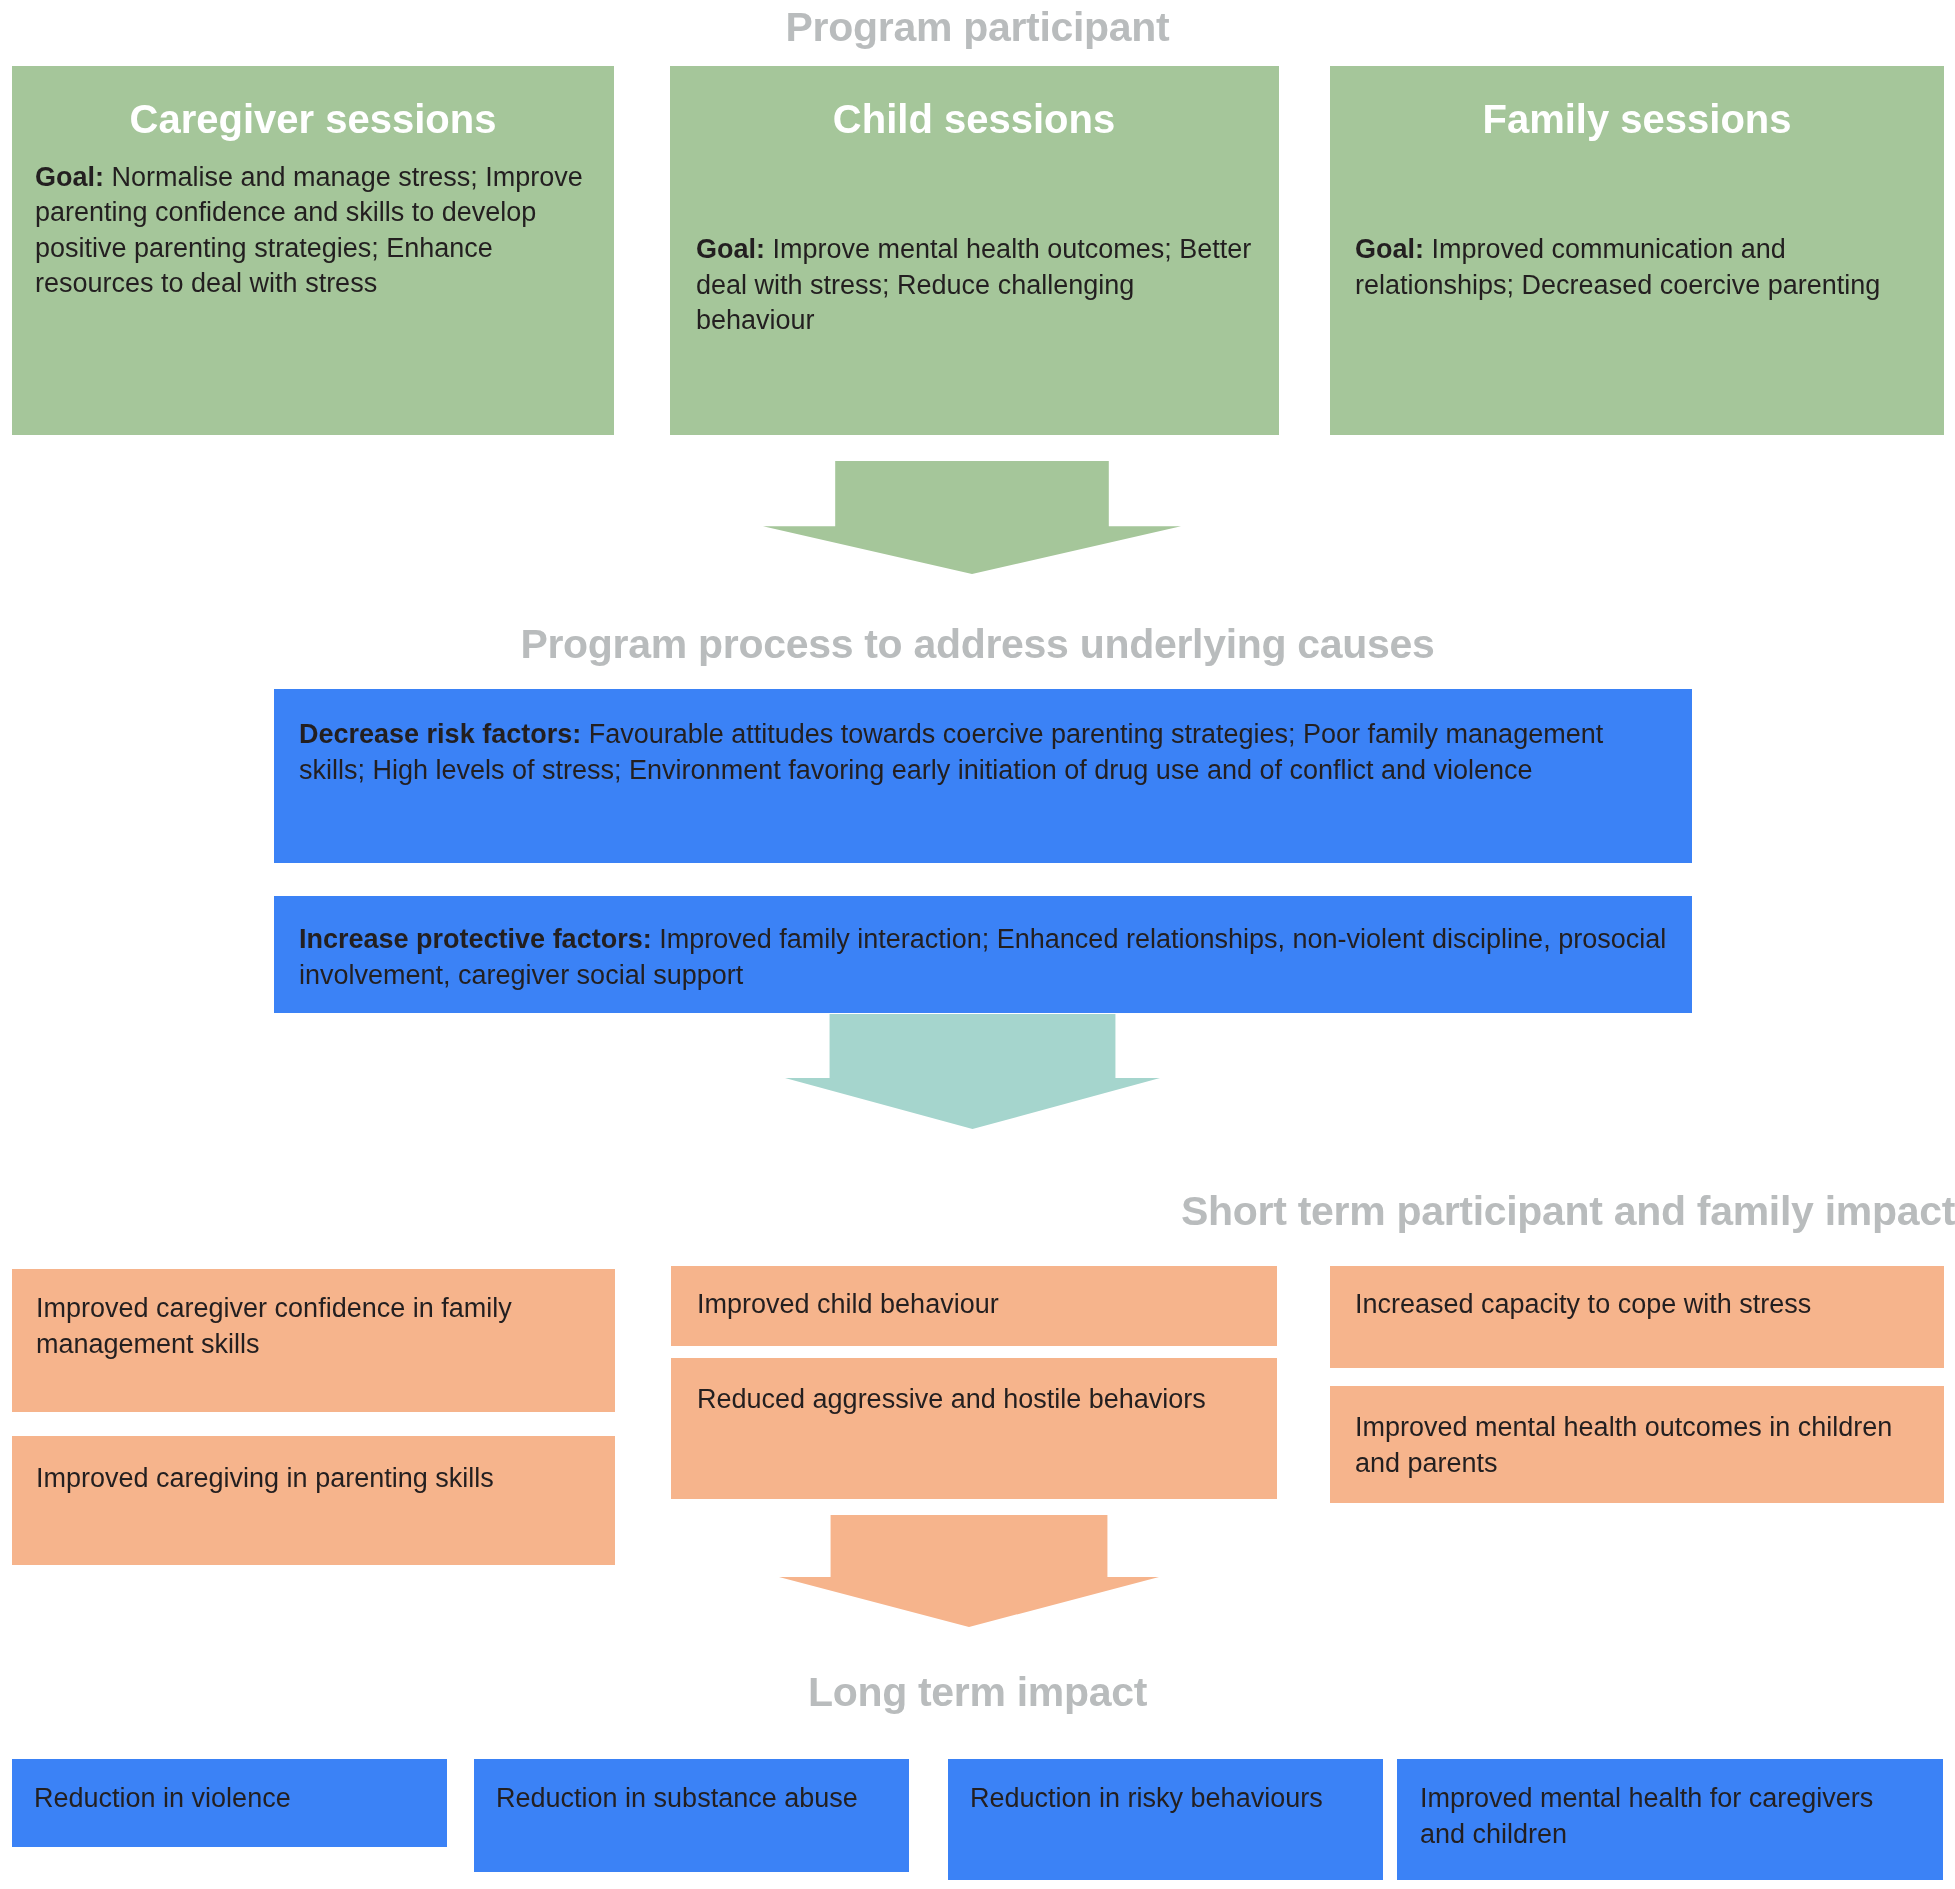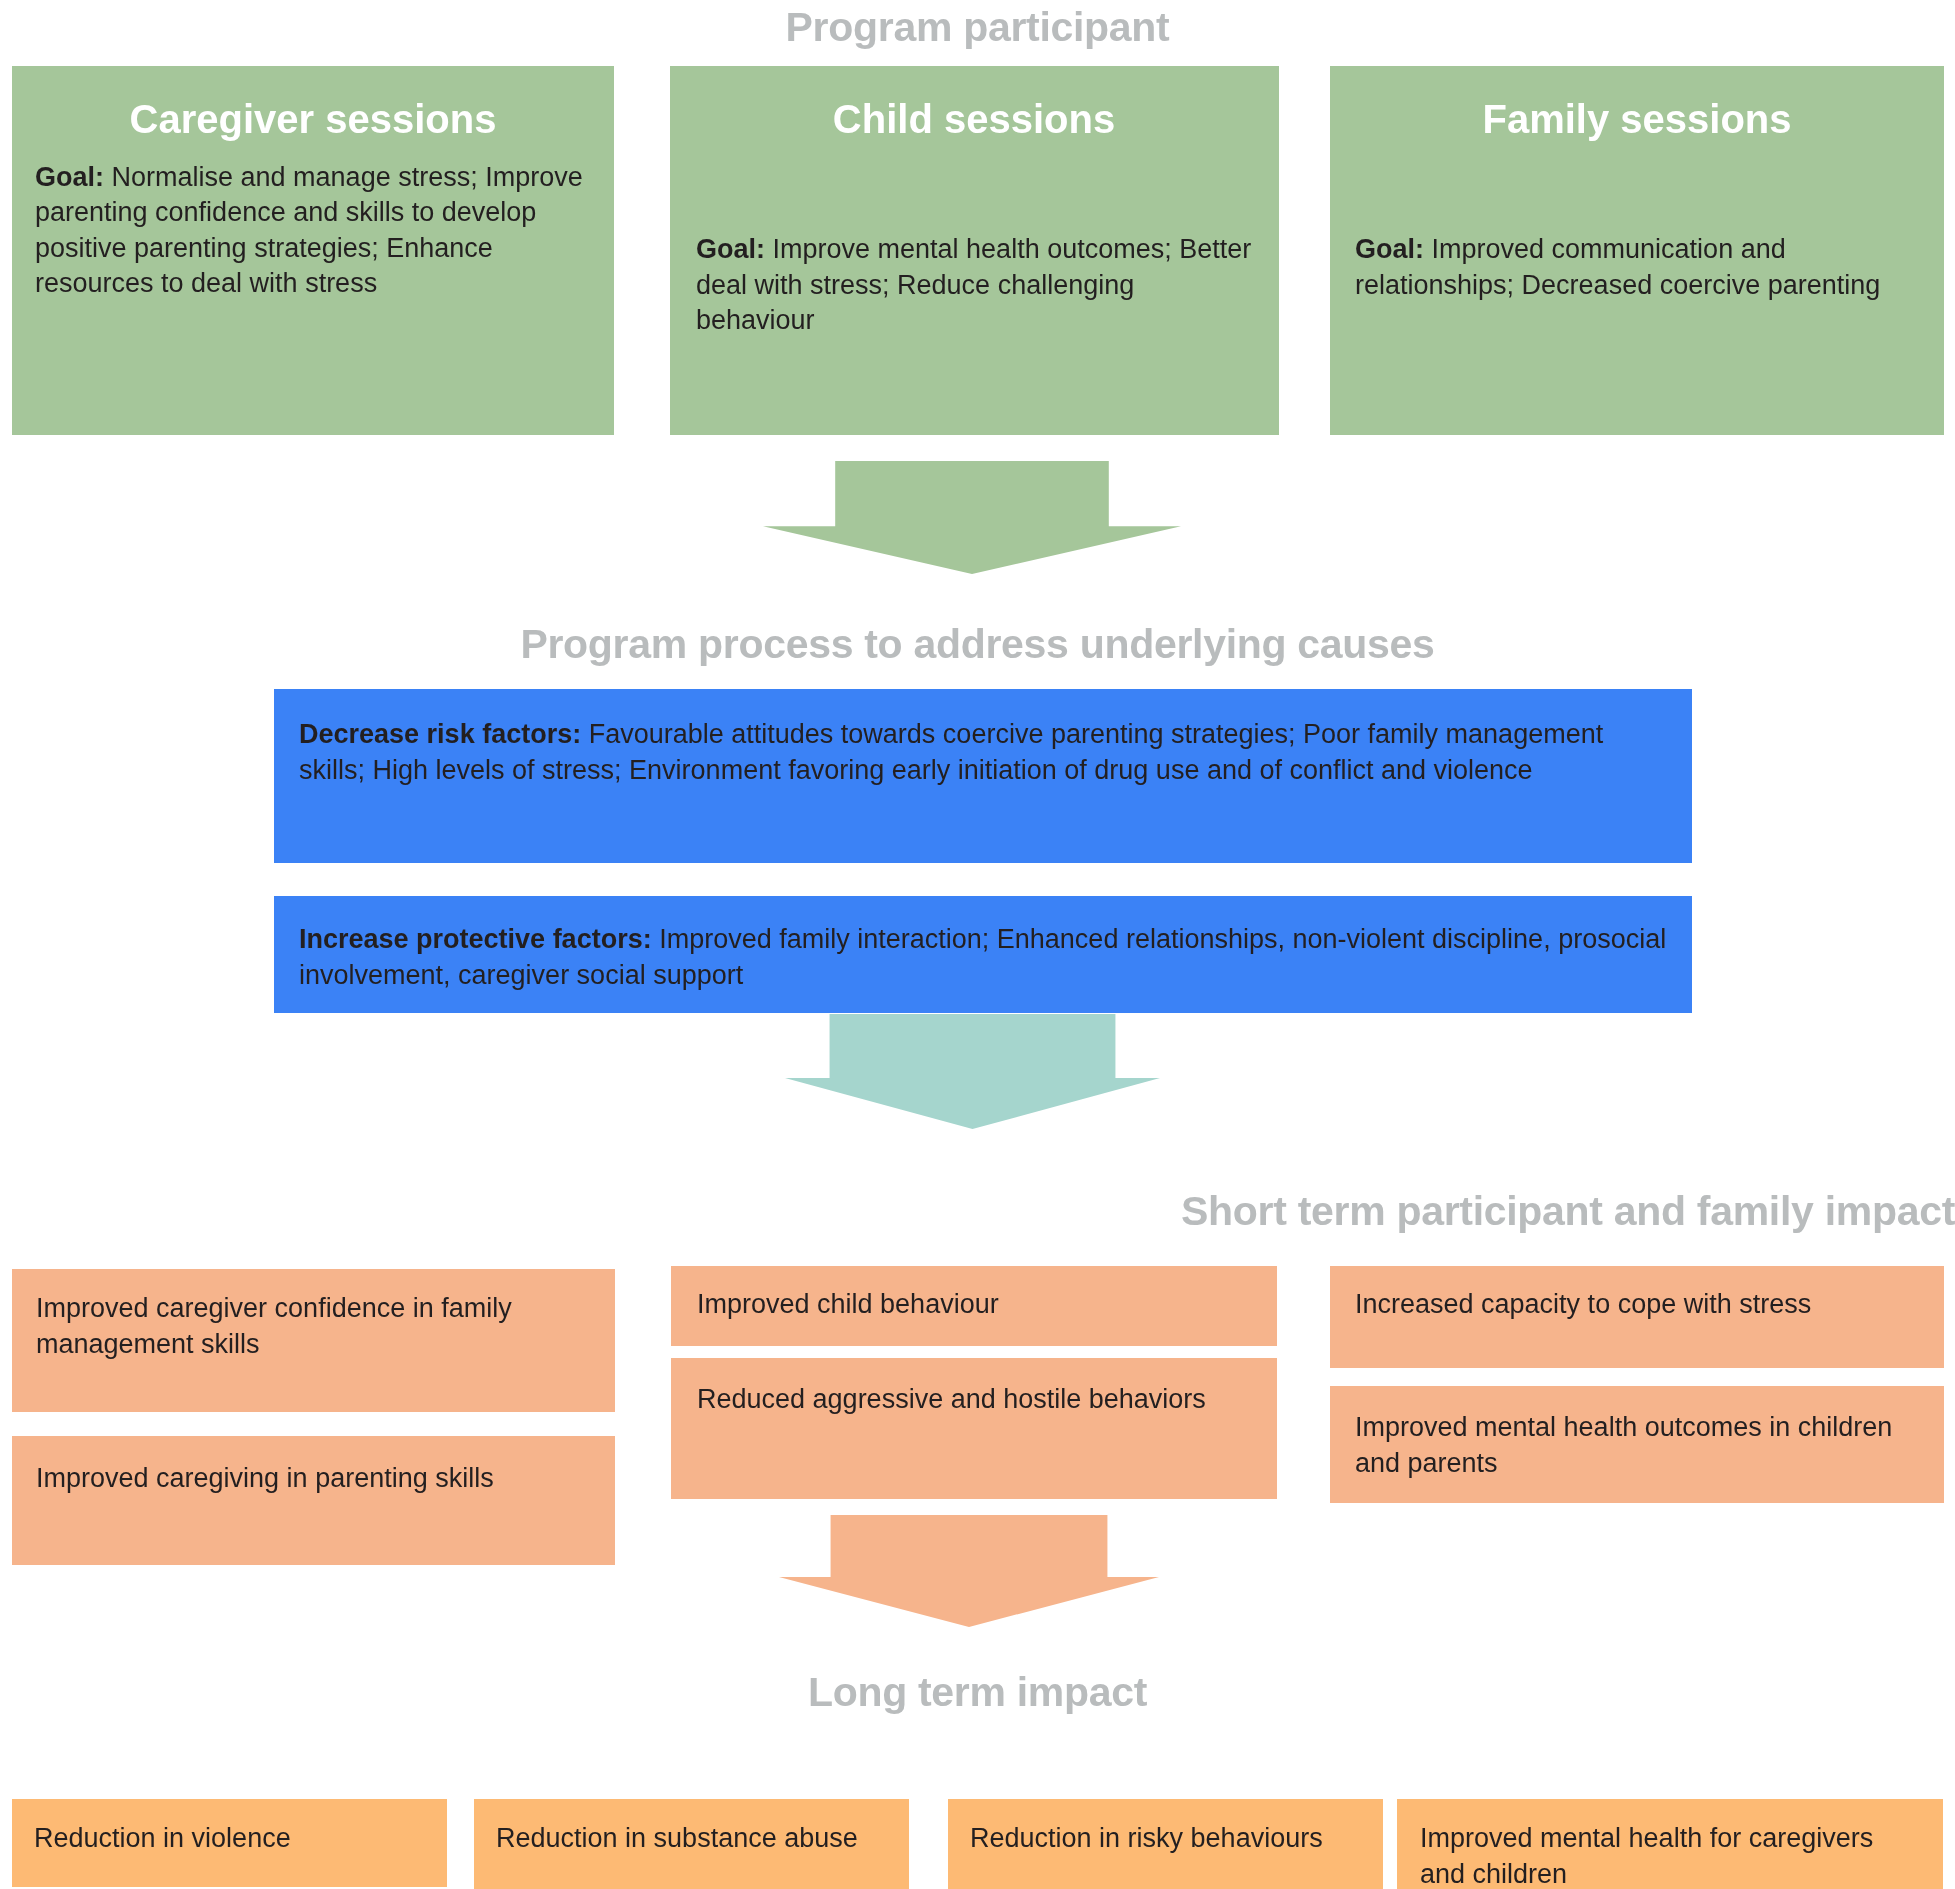--- a/index.html
+++ b/index.html
@@ -76,23 +76,23 @@
   
   .orange { background: #f6b48c; }
   #box-improved-caregiver-confidence { left: 12px;   top: 1269px; width: 603px; height: 143px; padding: 22px 24px 0 24px; }
   #box-improved-caregiving-skills    { left: 12px;   top: 1436px; width: 603px; height: 129px; padding: 25px 24px 0 24px; }
   #box-improved-child-behaviour      { left: 671px; top: 1266px; width: 606px; height: 80px; padding: 20.6px 26px 0 26px; }
   #box-reduced-aggressive-behaviors  { left: 671px; top: 1358px; width: 606px; height: 141px; padding: 24px 26px 0 26px; }
   #box-increased-capacity-cope       { left: 1330px; top: 1266px; width: 614px; height: 102px; padding: 20.6px 25px 0 25px; }
   #box-improved-mental-health        { left: 1330px; top: 1386px; width: 614px; height: 117px; padding: 24px 25px 0 25px; }
 
   
-  .yellow { background: #fdba74; margin-top: 40px; }
+  .yellow { background: #3b82f6; }
   #box-reduction-violence        { left: 12px;   top: 1759px; width: 435px;  height: 88px; padding: 22px 22px 0 22px; }
-  #box-reduction-substance-abuse { left: 474px;  top: 1759px; width: 435px;  height: 126px; padding: 22px 22px 0 22px; }
+  #box-reduction-substance-abuse { left: 474px;  top: 1759px; width: 435px;  height: 113px; padding: 22px 22px 0 22px; }
   #box-reduction-risky           { left: 948px; top: 1759px; width: 435px;  height: 121px; padding: 22px 22px 0 22px; }
   #box-improved-mental-health-lt { left: 1397px; top: 1759px; width: 546px; height: 121px; padding: 22px 23px 0 23px; }
 
   
   .arrow {
     position: absolute;
   }
   .arrow svg { display: block; width: 100%; height: 100%; }
 
   #arrow-components-to-process { left: 763px; top: 461px;  width: 418px; height: 113px; }

